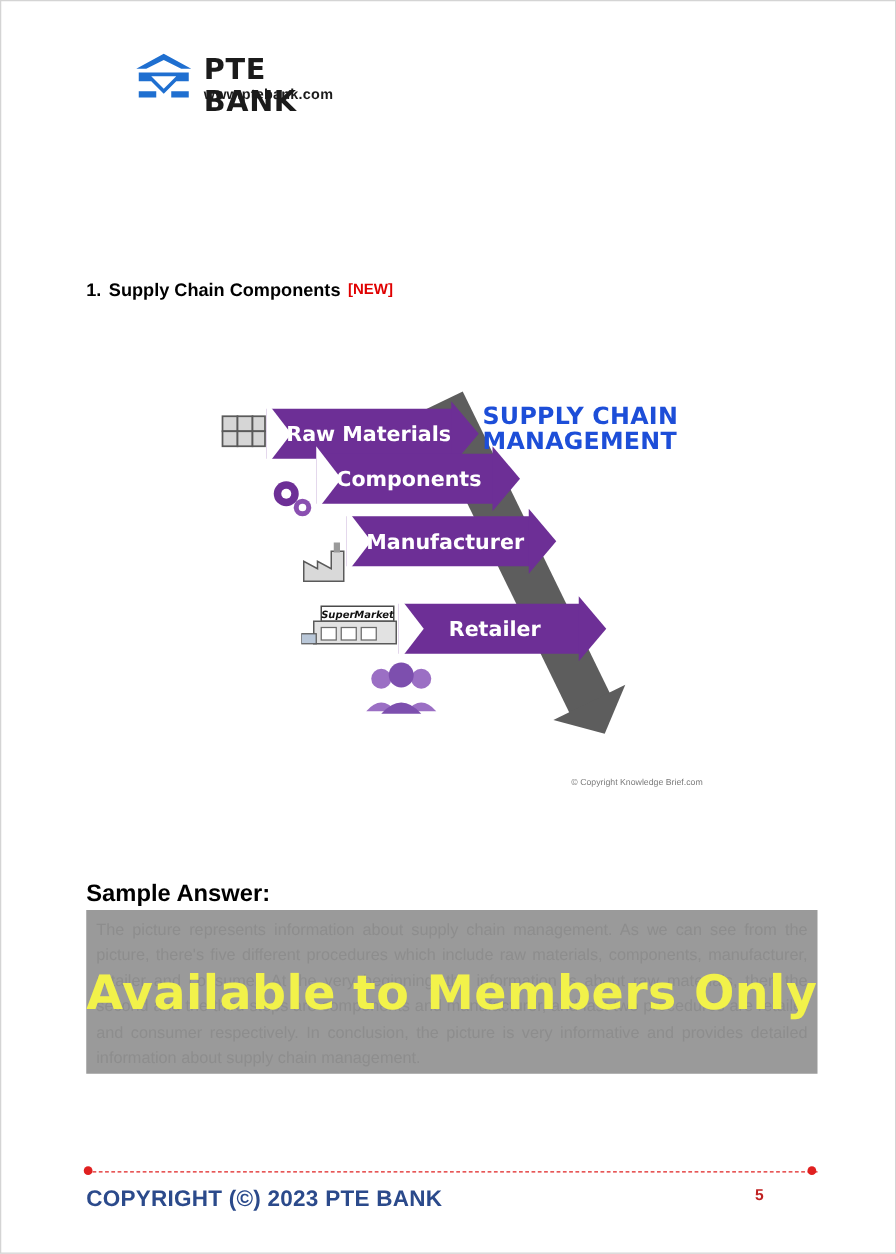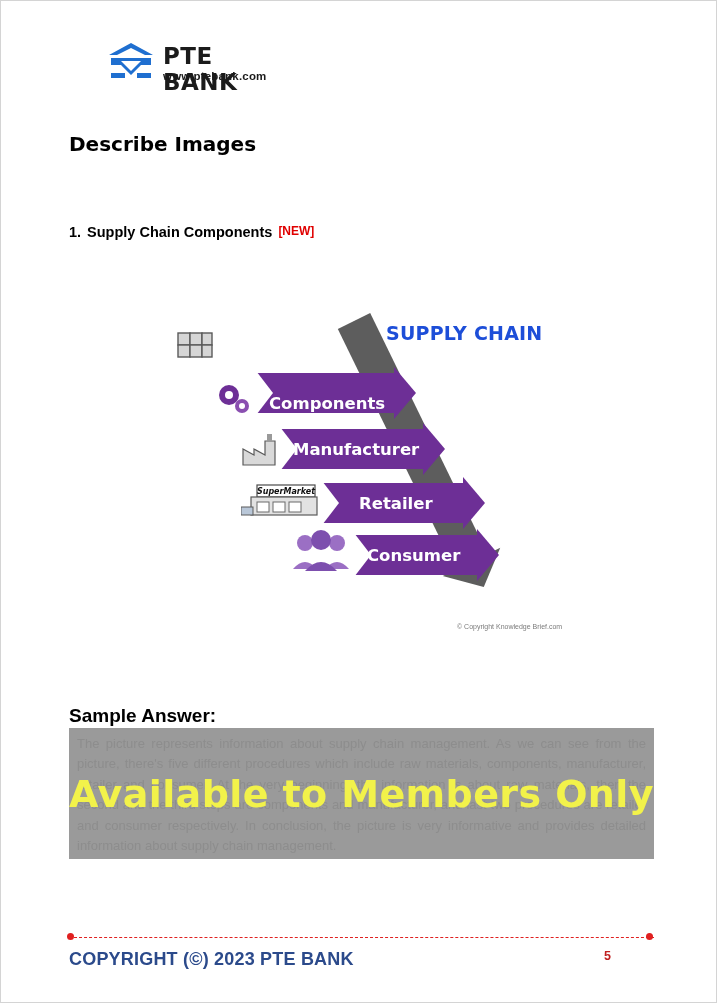--- a/index.html
+++ b/index.html
@@ -275,64 +275,69 @@
         <path d="M6 17 L46 17 L46 24 L36 24 L26 34 L16 24 L6 24 Z" fill="#1f6fd0"></path>
         <path d="M16 20 L26 30 L36 20 Z" fill="#ffffff"></path>
         <rect x="6" y="32" width="14" height="5" fill="#1f6fd0"></rect>
         <rect x="32" y="32" width="14" height="5" fill="#1f6fd0"></rect>
       </svg>
       <div class="logo-text">PTE BANK</div>
       <div class="logo-sub">www.ptebank.com</div>
     </div>
   </div>
 
-  <div class="doc-title">Describe Images</div>
 
   <div class="q-line">
     <span class="q-num">1.</span><span>Supply  Chain Components</span><span class="q-new">[NEW]</span>
   </div>
 
   <div class="figure">
 
     <div class="grey-arrow">
         <div class="head"></div>
       </div>
 
     <div class="fig-title">
       <span>SUPPLY CHAIN</span><br>
+      <span>MANAGEMENT</span>
     </div>
 
     <svg class="icon-box" style="left:12px; top:26px;" viewBox="0 0 46 40">
       <g fill="#d6d6d6" stroke="#5a5a5a" stroke-width="1.4">
         <rect x="5" y="6" width="12" height="12"></rect>
           <rect x="17" y="6" width="12" height="12"></rect>
           <rect x="29" y="6" width="10" height="12"></rect>
         <rect x="5" y="18" width="12" height="12"></rect>
           <rect x="17" y="18" width="12" height="12"></rect>
           <rect x="29" y="18" width="10" height="12"></rect>
       </g>
     </svg>
+    <div class="chev" style="left:52px; top:26px; width:150px;">
+      <div class="notch"></div>
+      <span class="lbl">Raw Materials</span>
+      <div class="tip"></div>
+    </div>
 
     <svg class="icon-box" style="left:52px; top:78px;" viewBox="0 0 46 40">
       <circle cx="16" cy="16" r="10" fill="#6d2f96"></circle>
       <circle cx="16" cy="16" r="4" fill="#ffffff"></circle>
       <circle cx="29" cy="27" r="7" fill="#8a4fb0"></circle>
       <circle cx="29" cy="27" r="3" fill="#ffffff"></circle>
     </svg>
-    <div class="chev" style="left:92px; top:72px; width:143px;align-items:flex-end;">
+    <div class="chev" style="left:92px; top:62px; width:143px;">
       <div class="notch"></div>
       <span class="lbl">Components</span>
       <div class="tip"></div>
     </div>
 
     <svg class="icon-box" style="left:76px; top:130px;" viewBox="0 0 46 40">
       <path d="M6 34 L6 18 L17 24 L17 18 L28 24 L28 10 L38 10 L38 34 Z" fill="#d9d9d9" stroke="#5a5a5a" stroke-width="1.2"></path>
       <rect x="30" y="3" width="5" height="8" fill="#9a9a9a"></rect>
     </svg>
-    <div class="chev" style="left:116px; top:128px; width:148px;">
+    <div class="chev" style="left:116px; top:112px; width:148px;">
       <div class="notch"></div>
       <span class="lbl">Manufacturer</span>
       <div class="tip"></div>
     </div>
 
     <svg class="icon-box" style="left:80px; top:176px; width:86px; height:48px;" viewBox="0 0 86 48">
       <rect x="16" y="8" width="58" height="12" fill="#ffffff" stroke="#4a4a4a" stroke-width="1.2"></rect>
       <text x="45" y="17" font-size="8" font-family="DejaVu Sans" font-style="italic" font-weight="bold" fill="#111" text-anchor="middle">SuperMarket</text>
       <rect x="10" y="20" width="66" height="18" fill="#e2e2e2" stroke="#5a5a5a" stroke-width="1.2"></rect>
       <rect x="16" y="25" width="12" height="10" fill="#ffffff" stroke="#6a6a6a"></rect>
@@ -347,25 +352,20 @@
     </div>
 
     <svg class="icon-box" style="left:130px; top:228px; width:62px; height:46px;" viewBox="0 0 62 46">
       <circle cx="14" cy="14" r="8" fill="#9b6fc4"></circle>
         <path d="M2 40 q12 -14 24 0 Z" fill="#9b6fc4"></path>
       <circle cx="46" cy="14" r="8" fill="#9b6fc4"></circle>
         <path d="M34 40 q12 -14 24 0 Z" fill="#9b6fc4"></path>
       <circle cx="30" cy="11" r="10" fill="#7d4fae"></circle>
         <path d="M14 42 q16 -18 32 0 Z" fill="#7d4fae"></path>
     </svg>
-    <div class="chev" style="left:190px; top:234px; width:128px;">
-      <div class="notch"></div>
-      <span class="lbl">Consumer</span>
-      <div class="tip"></div>
-    </div>
 
     <div class="fig-credit">© Copyright Knowledge Brief.com</div>
   </div>
 
   <div class="sample-label">Sample Answer:</div>
   <div class="answer-box">
     <div class="answer-text">The picture represents information about supply chain management. As we can see from the picture, there's five different procedures which include raw materials, components, manufacturer, retailer and consumer. At the very beginning, the information is about raw materials, then the second and the third steps are components and manufacturer, and last two procedures are retailer and consumer respectively. In conclusion, the picture is very informative and provides detailed information about supply chain management.</div>
     <div class="members-only">Available to Members Only</div>
   </div>
 

